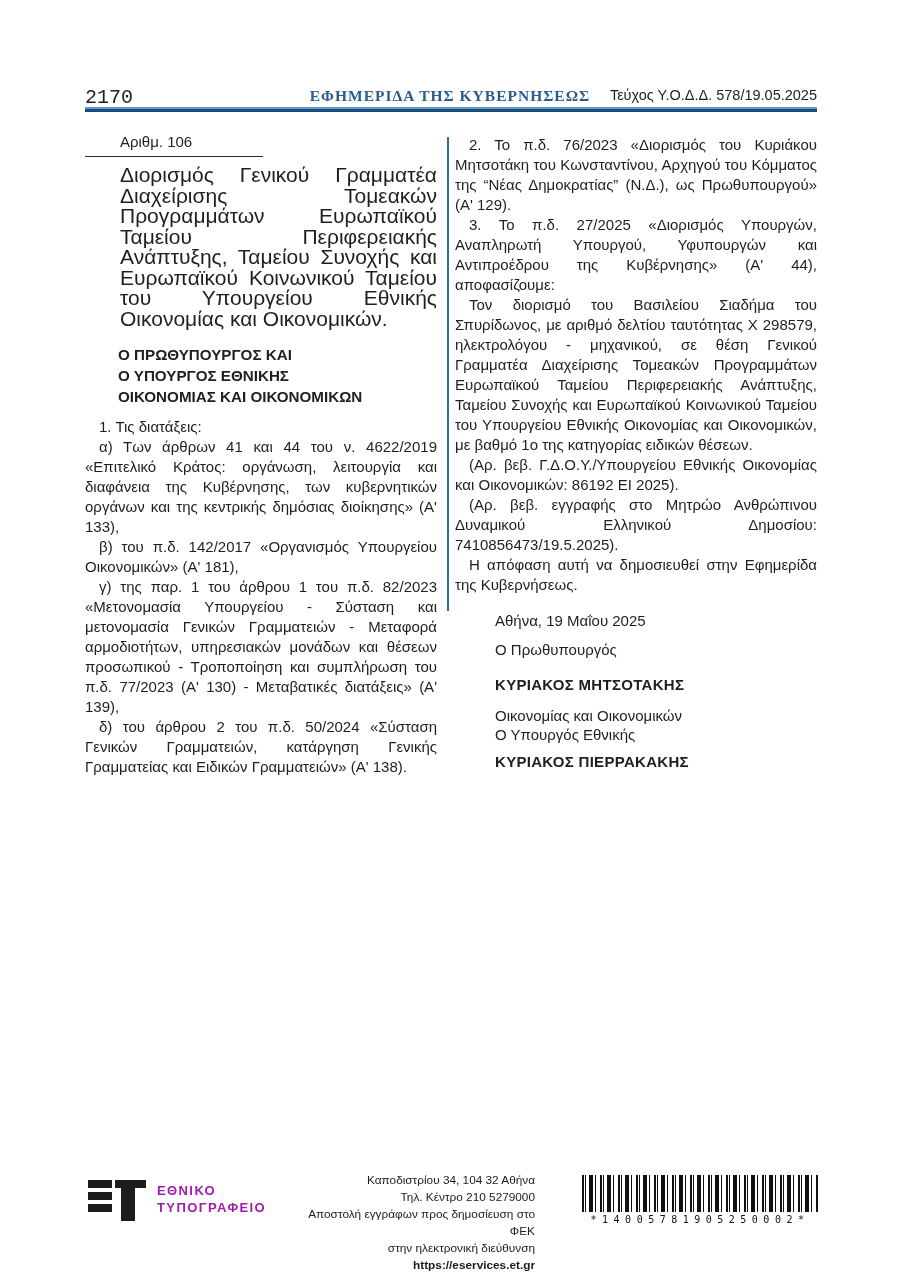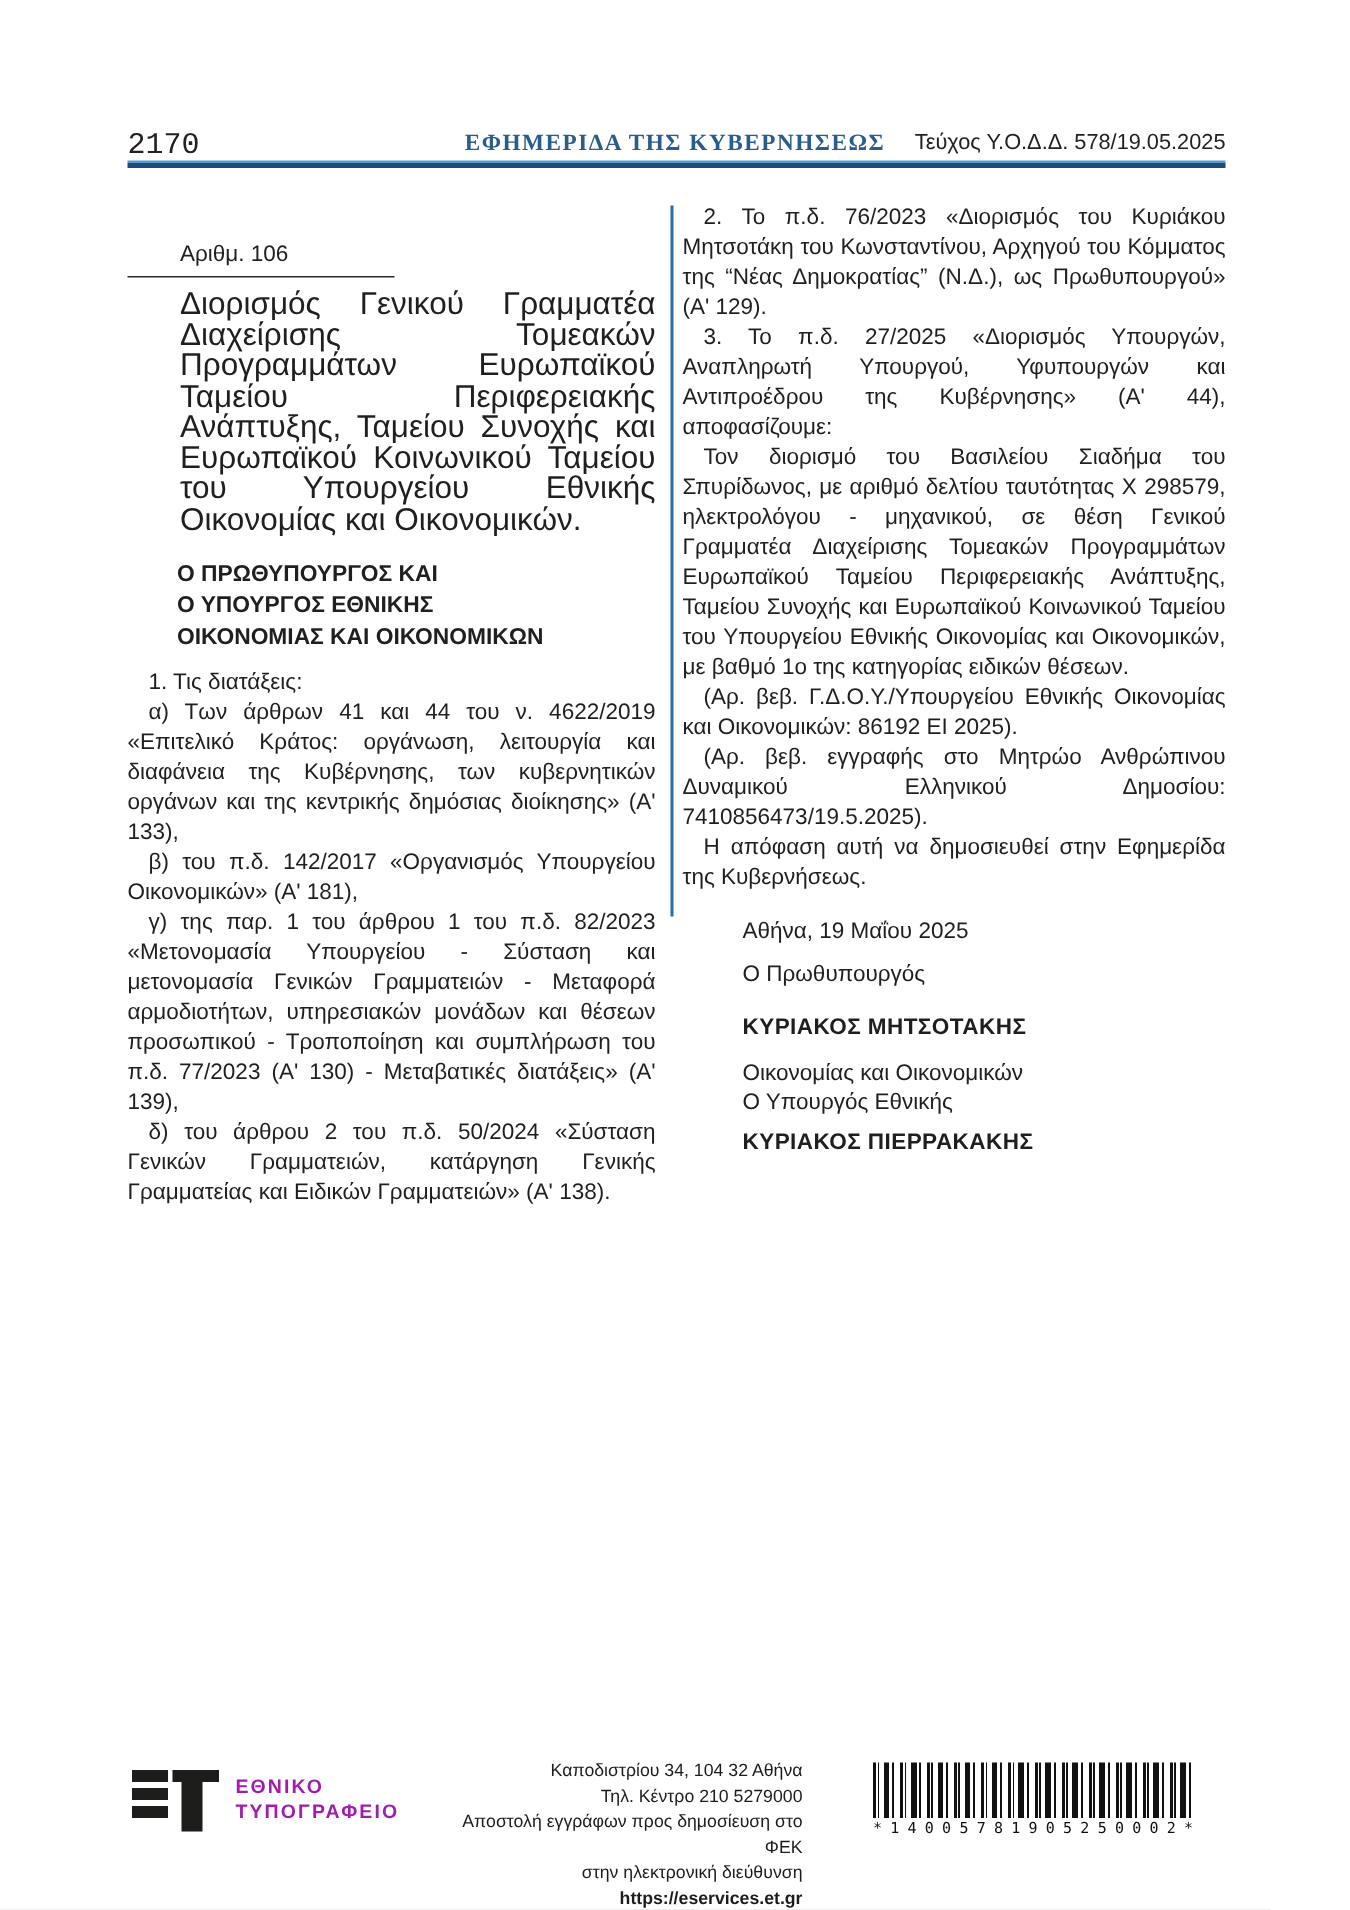--- a/index.html
+++ b/index.html
@@ -18,21 +18,21 @@
                 font-family:"Liberation Serif","DejaVu Serif",serif;
                 font-weight:700; font-size:15.5px; letter-spacing:1px; color:#2b5c8e; }
   .hdr-issue  { position:absolute; right:83px; top:87px; font-size:14.5px; color:#222; }
   .hdr-rule   { position:absolute; left:85px; width:732px; top:107px; height:5px;
                 background:linear-gradient(#5a9bd0 0 1.6px,#1c4c77 1.6px 100%); }
   
   .col-left  { position:absolute; left:85px;  top:133px; width:352px; }
   .col-right { position:absolute; left:455px; top:135px; width:362px; }
   .col-divider { position:absolute; left:447px; top:137px; width:1.5px; height:474px; background:#2d6da3; }
 
-  .arithm-wrap { width:178px; border-bottom:1.5px solid #2a2a2a; padding-bottom:5px; margin-bottom:8px;margin-top:28px; }
+  .arithm-wrap { width:178px; border-bottom:1.5px solid #2a2a2a; padding-bottom:5px; margin-bottom:8px; }
   .arithm-wrap span { margin-left:35px; font-size:15px; }
   .subject { margin:0 0 0 35px; font-weight:400; font-size:21px; line-height:20.5px; text-align:justify; }
   .authority { margin:15px 0 10px 33px; font-weight:700; font-size:15.2px; line-height:21px; }
   .authority div { margin:0; }
   p.body { margin:0; font-size:15px; line-height:20px; text-align:justify; text-indent:14px; }
   
   .close-date  { margin:17px 0 0 40px; font-size:15px; }
   .sig-role    { margin:11px 0 0 40px; font-size:15px; line-height:19px; }
   .sig-role2   { margin:13px 0 0 40px; font-size:15px; line-height:19px; }
   .sig-name    { margin:17px 0 0 40px; font-size:15px; font-weight:700; letter-spacing:0.3px; }
@@ -43,21 +43,21 @@
   .et-e1 { left:0; top:0;    width:24px; height:8px; }
   .et-e2 { left:0; top:12px; width:24px; height:8px; }
   .et-e3 { left:0; top:24px; width:24px; height:8px; }
   .et-t1 { left:27px; top:0;  width:31px; height:8px; }
   .et-t2 { left:33px; top:8px; width:14px; height:33px; }
   .logo-text { margin-left:11px; padding-top:3px; font-size:13px; font-weight:700;
                letter-spacing:1.4px; line-height:16.5px; color:#a21caf; }
   .footer-address { position:absolute; left:285px; top:1172px; width:250px; text-align:right;
                     font-size:11.8px; line-height:17px; color:#1c1c1c; }
   .footer-address b { font-weight:700; }
-  .footer-barcode { position:absolute; left:582px; top:1175px; width:212px; }
+  .footer-barcode { position:absolute; left:582px; top:1175px; width:236px; }
   .barcode-bars { height:37px; background:
       repeating-linear-gradient(90deg,
         #111 0 2px,  #fff 2px 3px,
         #111 3px 4px,#fff 4px 7px,
         #111 7px 11px,#fff 11px 13px,
         #111 13px 14px,#fff 14px 18px); }
   .barcode-text { margin-top:2px; text-align:center; font-family:"DejaVu Sans Mono",monospace;
                   font-size:10px; letter-spacing:5.5px; color:#111; white-space:nowrap; }
 </style>
 </head>

